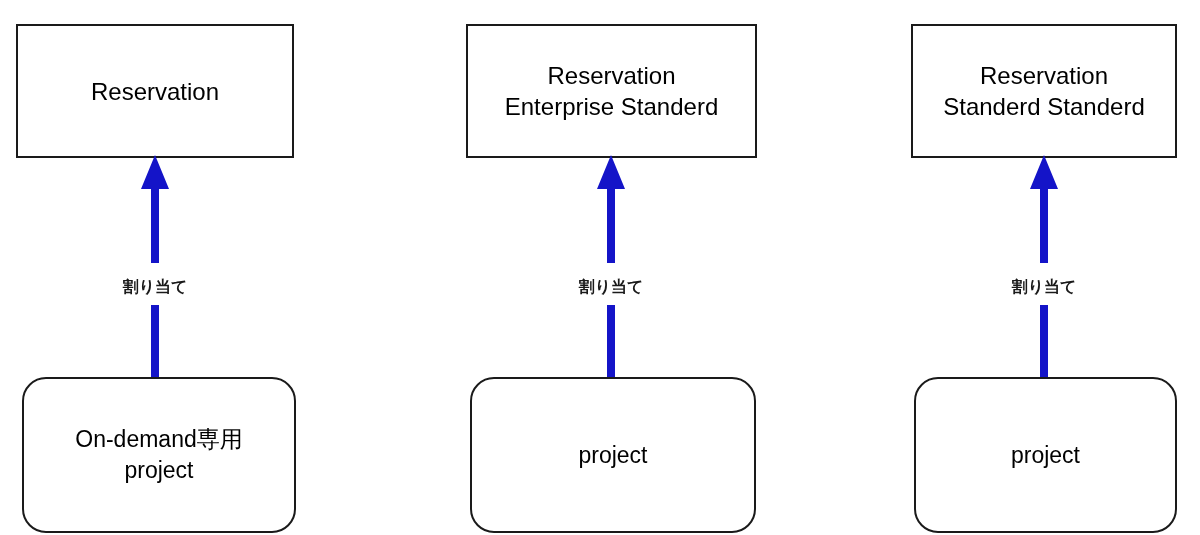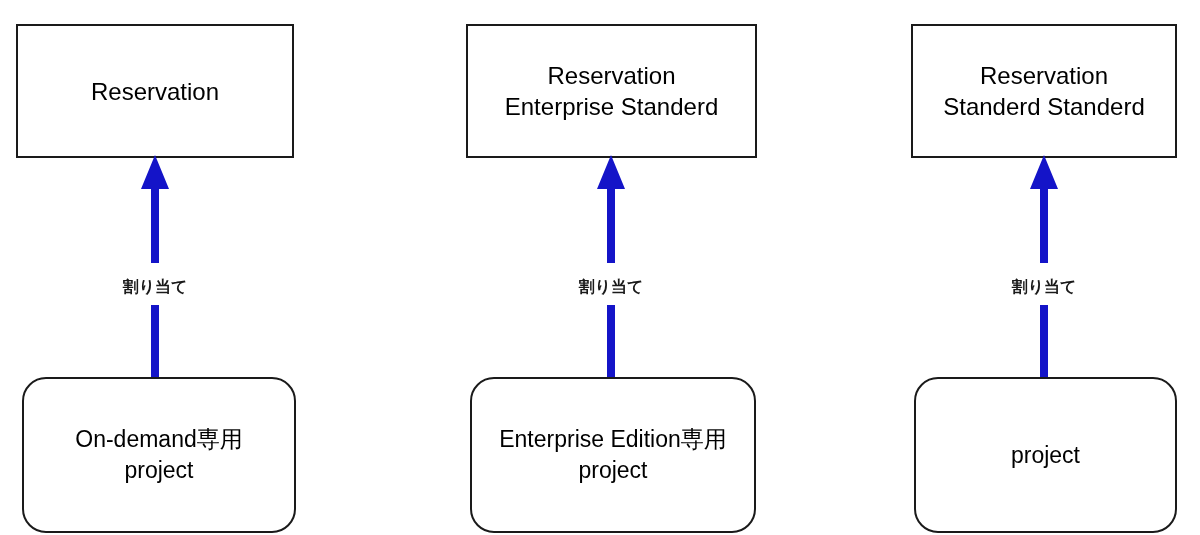--- a/index.html
+++ b/index.html
@@ -156,21 +156,20 @@
         <g fill="#1414c8">
           <polygon points="15,0 29,34 19,34 19,108 11,108 11,34 1,34"></polygon>
           <rect x="11" y="150" width="8" height="75"></rect>
         </g>
       </svg>
     </div>
 
     <div class="edge-label">割り当て</div>
 
     <div class="proj-box">
-      <div class="proj-line">Enterprise Edition専用</div>
       <div class="proj-line">project</div>
     </div>
   </div>
 
   <div class="column col-2">
 
     <div class="res-box">
       <div class="res-line">Reservation</div>
       <div class="res-line">Standerd Standerd</div>
     </div>

